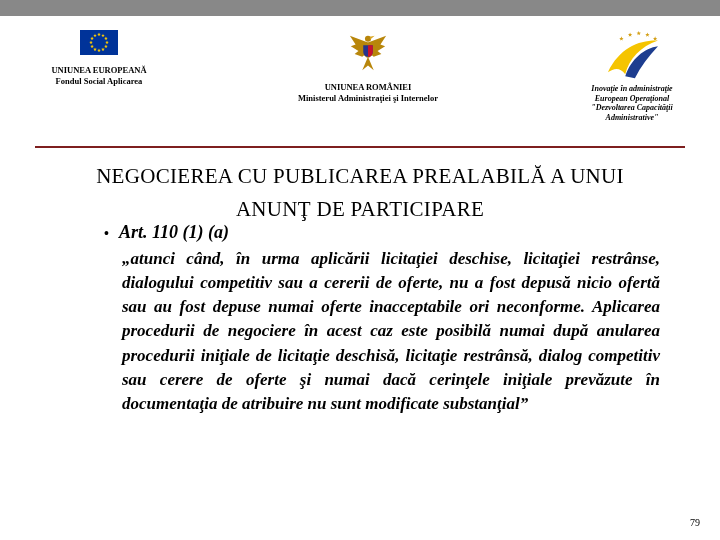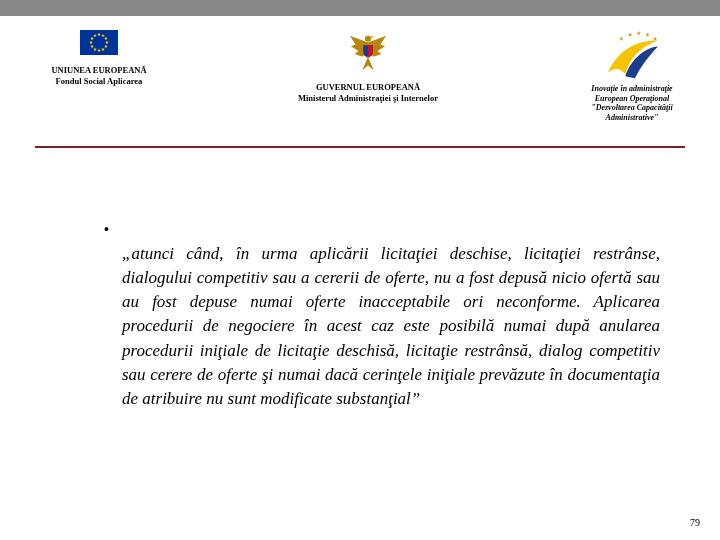--- a/index.html
+++ b/index.html
@@ -44,21 +44,21 @@
     position:absolute;top:206px;left:104px;width:558px;
   }
   .bullet-line{
     display:flex;align-items:baseline;
     font-size:18px;font-weight:bold;font-style:italic;
     margin-bottom:4px;
   }
   .bullet-glyph{font-style:normal;font-size:14px;margin-right:10px;}
   .body-par{
     margin:0 0 0 18px;width:538px;
-    font-size:17px;font-weight:normal;font-style:italic;
+    font-size:17px;font-weight:bold;font-style:italic;
     line-height:1.42;
     text-align:justify;
   }
   .page-number{
     position:absolute;right:20px;bottom:28px;
     font-size:10px;
   }
 </style>
 </head>
 <body>
@@ -96,21 +96,21 @@
         <polygon points="22,12 3,5 9,14 4,16 12,21 8,24 16,27 22,22" fill="#b8860b"></polygon>
         <polygon points="22,12 41,5 35,14 40,16 32,21 36,24 28,27 22,22" fill="#b8860b"></polygon>
         <circle cx="22" cy="8" r="3.2" fill="#b8860b"></circle>
         <polygon points="24,6 29,5 24,9" fill="#daa520"></polygon>
         <ellipse cx="22" cy="20" rx="5.2" ry="8" fill="#b8860b"></ellipse>
         <polygon points="22,27 16,41 22,36 28,41" fill="#b8860b"></polygon>
         <path d="M17 15 h10 v7 a5 5 0 0 1 -10 0 Z" fill="#27348b"></path>
         <path d="M22 15 h5 v7 a5 5 0 0 1 -5 5 Z" fill="#c8102e"></path>
       </svg>
       <div class="caption">
-        <div>GUVERNUL EUROPEANĂ</div>
+        <div>UNIUNEA ROMÂNIEI</div>
         <div>Ministerul Administraţiei şi Internelor</div>
       </div>
     </div>
 
     <div class="logo-col podca">
       <svg class="art" width="62" height="52" viewBox="0 0 62 54">
         <path d="M6 44 C 18 18, 40 10, 58 11 C 40 17, 28 30, 24 46 C 18 38, 12 40, 6 44 Z" fill="#f5c400"></path>
         <path d="M24 48 C 30 30, 44 19, 58 17 C 48 28, 40 38, 34 50 Z" fill="#1d3d8f"></path>
         <g id="podca-stars" fill="#d4a017">
             <polygon points="20.00,6.60 20.59,8.19 22.28,8.26 20.95,9.31 21.41,10.94 20.00,10.00 18.59,10.94 19.05,9.31 17.72,8.26 19.41,8.19"></polygon>
@@ -125,23 +125,28 @@
         <div>European Operaţional</div>
         <div>"Dezvoltarea Capacităţii</div>
         <div>Administrative"</div>
       </div>
     </div>
 
   </div>
 
   <div class="divider"></div>
 
+  <div class="title">
+    <div>NEGOCIEREA CU PUBLICAREA PREALABILĂ A UNUI</div>
+    <div>ANUNŢ DE PARTICIPARE</div>
+  </div>
 
   <div class="content">
     <div class="bullet-line">
       <span class="bullet-glyph">•</span>
+      <span>Art. 110 (1) (a)</span>
     </div>
     <p class="body-par">„atunci când, în urma aplicării licitaţiei deschise, licitaţiei restrânse, dialogului competitiv sau a cererii de oferte, nu a fost depusă nicio ofertă sau au fost depuse numai oferte inacceptabile ori neconforme. Aplicarea procedurii de negociere în acest caz este posibilă numai după anularea procedurii iniţiale de licitaţie deschisă, licitaţie restrânsă, dialog competitiv sau cerere de oferte şi numai dacă cerinţele iniţiale prevăzute în documentaţia de atribuire nu sunt modificate substanţial”</p>
   </div>
 
   <div class="page-number">79</div>
 
 </div>
 
 </body></html>

